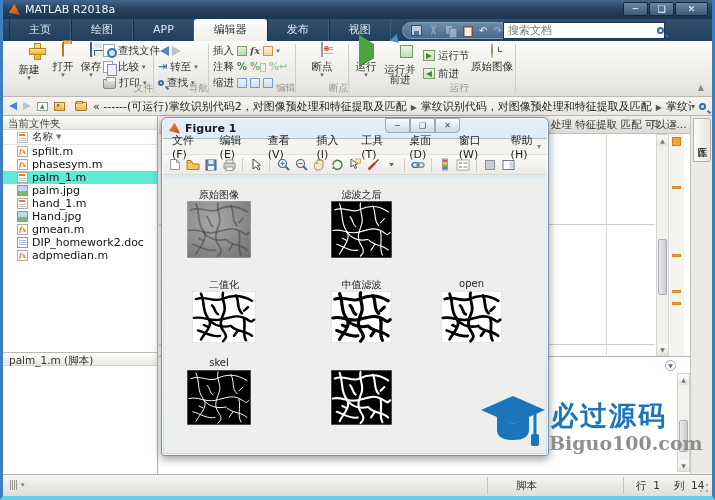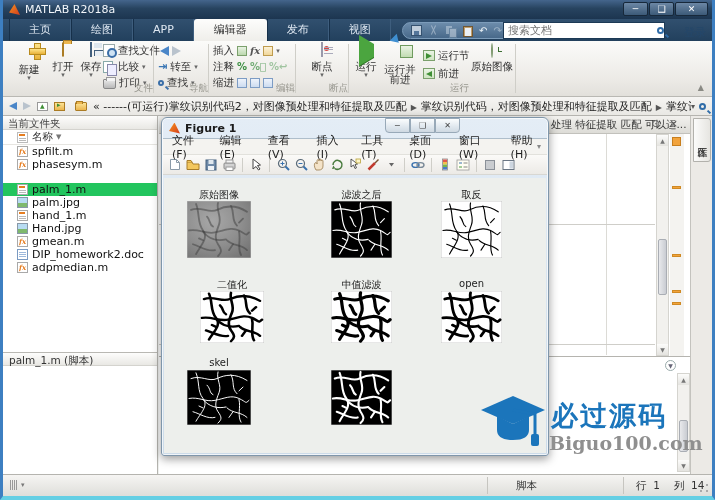--- a/index.html
+++ b/index.html
@@ -149,21 +149,21 @@
   .leftpanel{ position:absolute; left:0; top:116px; width:155px; bottom:22px;
     background:#fff; border-right:1px solid #b5b4af; }
   .panel-h{ height:14px; background:linear-gradient(#fdfdfc,#e9e8e4); border-bottom:1px solid #d4d3ce;
     font-size:10.5px; color:#444; padding-left:5px; line-height:14px; }
   .col-h{ height:15px; display:flex; align-items:center; border-bottom:1px solid #e6e5e1; color:#333; cursor:pointer; }
   .col-h .fi{ margin-left:14px; }
   .col-h .nm{ margin-left:4px; font-size:10.5px; }
   .col-h .sort{ font-size:7px; color:#777; margin-left:3px; }
   .filelist{ }
   .frow{ height:13px; display:flex; align-items:center; cursor:pointer; }
-  .frow.sel{ background:#22c55e;margin-top:12px; }
+  .frow.sel{ background:#5eead4; }
   .frow .nm{ margin-left:4px; font-size:11px; color:#111; white-space:nowrap; }
   .fi{ width:11px; height:11px; flex:none; margin-left:14px; position:relative; display:inline-block; }
   .fi.mfun,.fi.mscript{ background:#fff; border:1px solid #a9a9a9; }
   .fi.mfun::after{ content:"fx"; position:absolute; left:1px; top:0px; font:italic bold 7px "DejaVu Serif",serif; color:#e67e22; }
   .fi.mscript::before{ content:""; position:absolute; left:1px; top:1px; width:6px; height:2px; background:#e67e22; }
   .fi.mscript::after{ content:""; position:absolute; left:1px; top:5px; width:7px; height:1px; background:#b9b9b9; box-shadow:0 2px 0 #b9b9b9; }
   .fi.img{ background:linear-gradient(#b8dcf2 55%,#7fb96d 55%); border:1px solid #8898a8; }
   .fi.doc{ background:#fff; border:1px solid #7a9ac2; }
   .fi.doc::after{ content:""; position:absolute; left:1px; top:2px; width:7px; height:1px; background:#9db9dc; box-shadow:0 2px 0 #9db9dc, 0 4px 0 #9db9dc; }
   .details-h{ position:absolute; left:0; right:0; top:236px; height:14px;
@@ -685,38 +685,21 @@
             <path d="M2 30 C12 28, 18 34, 28 32 S44 26, 52 30 S58 36, 62 32" fill="none" stroke="#fff" stroke-width="1.2" stroke-opacity="1" stroke-linecap="round"></path>
             <path d="M16 31 C22 39, 31 41, 39 39" fill="none" stroke="#fff" stroke-width="1.2" stroke-opacity="1" stroke-linecap="round"></path>
             <path d="M44 5 C48 13, 44 19, 50 25" fill="none" stroke="#fff" stroke-width="1.2" stroke-opacity="1" stroke-linecap="round"></path>
             <path d="M40 40 C46 46, 54 44, 60 50" fill="none" stroke="#fff" stroke-width="1.2" stroke-opacity="1" stroke-linecap="round"></path>
             <path d="M6 44 C13 46, 20 52, 28 50" fill="none" stroke="#fff" stroke-width="1.2" stroke-opacity="1" stroke-linecap="round"></path>
             <path d="M52 31 C54 40, 50 48, 54 55" fill="none" stroke="#fff" stroke-width="1.2" stroke-opacity="1" stroke-linecap="round"></path>
             <path d="M20 16 C24 20, 22 24, 26 26" fill="none" stroke="#fff" stroke-width="1.2" stroke-opacity="1" stroke-linecap="round"></path>
             <path d="M46 44 L42 50 M12 38 L16 40 M56 18 L52 22" fill="none" stroke="#fff" stroke-width="1.2" stroke-opacity="1" stroke-linecap="round"></path>
           </svg>
         </div>
-        <div class="tile" style="left: 277px; top: 23px; width: 61px; height: 57px;">
-          <span class="tlabel">取反</span>
-          <svg width="61" height="57" viewBox="0 0 64 58" preserveAspectRatio="none">
-            <rect width="64" height="58" fill="#fff" stroke="#bbb" stroke-width="0.8"></rect>
-            <path d="M4 9 C14 5, 22 13, 30 9 S48 3, 60 11" fill="none" stroke="#000" stroke-width="1.2" stroke-opacity="1" stroke-linecap="round"></path>
-            <path d="M9 3 C13 13, 10 22, 16 30 S13 46, 9 54" fill="none" stroke="#000" stroke-width="1.2" stroke-opacity="1" stroke-linecap="round"></path>
-            <path d="M31 2 C29 10, 35 16, 32 24 S27 38, 31 44 S35 52, 31 56" fill="none" stroke="#000" stroke-width="1.2" stroke-opacity="1" stroke-linecap="round"></path>
-            <path d="M2 30 C12 28, 18 34, 28 32 S44 26, 52 30 S58 36, 62 32" fill="none" stroke="#000" stroke-width="1.2" stroke-opacity="1" stroke-linecap="round"></path>
-            <path d="M16 31 C22 39, 31 41, 39 39" fill="none" stroke="#000" stroke-width="1.2" stroke-opacity="1" stroke-linecap="round"></path>
-            <path d="M44 5 C48 13, 44 19, 50 25" fill="none" stroke="#000" stroke-width="1.2" stroke-opacity="1" stroke-linecap="round"></path>
-            <path d="M40 40 C46 46, 54 44, 60 50" fill="none" stroke="#000" stroke-width="1.2" stroke-opacity="1" stroke-linecap="round"></path>
-            <path d="M6 44 C13 46, 20 52, 28 50" fill="none" stroke="#000" stroke-width="1.2" stroke-opacity="1" stroke-linecap="round"></path>
-            <path d="M52 31 C54 40, 50 48, 54 55" fill="none" stroke="#000" stroke-width="1.2" stroke-opacity="1" stroke-linecap="round"></path>
-            <path d="M20 16 C24 20, 22 24, 26 26" fill="none" stroke="#000" stroke-width="1.2" stroke-opacity="1" stroke-linecap="round"></path>
-            <path d="M46 44 L42 50 M12 38 L16 40 M56 18 L52 22" fill="none" stroke="#000" stroke-width="1.2" stroke-opacity="1" stroke-linecap="round"></path>
-          </svg>
-        </div>
-        <div class="tile" style="left: 36px; top: 113px; width: 64px; height: 52px;">
+        <div class="tile" style="left: 28px; top: 113px; width: 64px; height: 52px;">
           <span class="tlabel">二值化</span>
           <svg width="64" height="52" viewBox="0 0 64 58" preserveAspectRatio="none">
             <rect width="64" height="58" fill="#fff" stroke="#bbb" stroke-width="0.8"></rect>
             <path d="M4 9 C14 5, 22 13, 30 9 S48 3, 60 11" fill="none" stroke="#000" stroke-width="2.6" stroke-opacity="1" stroke-linecap="round"></path>
             <path d="M9 3 C13 13, 10 22, 16 30 S13 46, 9 54" fill="none" stroke="#000" stroke-width="2.6" stroke-opacity="1" stroke-linecap="round"></path>
             <path d="M31 2 C29 10, 35 16, 32 24 S27 38, 31 44 S35 52, 31 56" fill="none" stroke="#000" stroke-width="2.6" stroke-opacity="1" stroke-linecap="round"></path>
             <path d="M2 30 C12 28, 18 34, 28 32 S44 26, 52 30 S58 36, 62 32" fill="none" stroke="#000" stroke-width="2.6" stroke-opacity="1" stroke-linecap="round"></path>
             <path d="M16 31 C22 39, 31 41, 39 39" fill="none" stroke="#000" stroke-width="2.6" stroke-opacity="1" stroke-linecap="round"></path>
             <path d="M44 5 C48 13, 44 19, 50 25" fill="none" stroke="#000" stroke-width="2.6" stroke-opacity="1" stroke-linecap="round"></path>
             <path d="M40 40 C46 46, 54 44, 60 50" fill="none" stroke="#000" stroke-width="2.6" stroke-opacity="1" stroke-linecap="round"></path>

